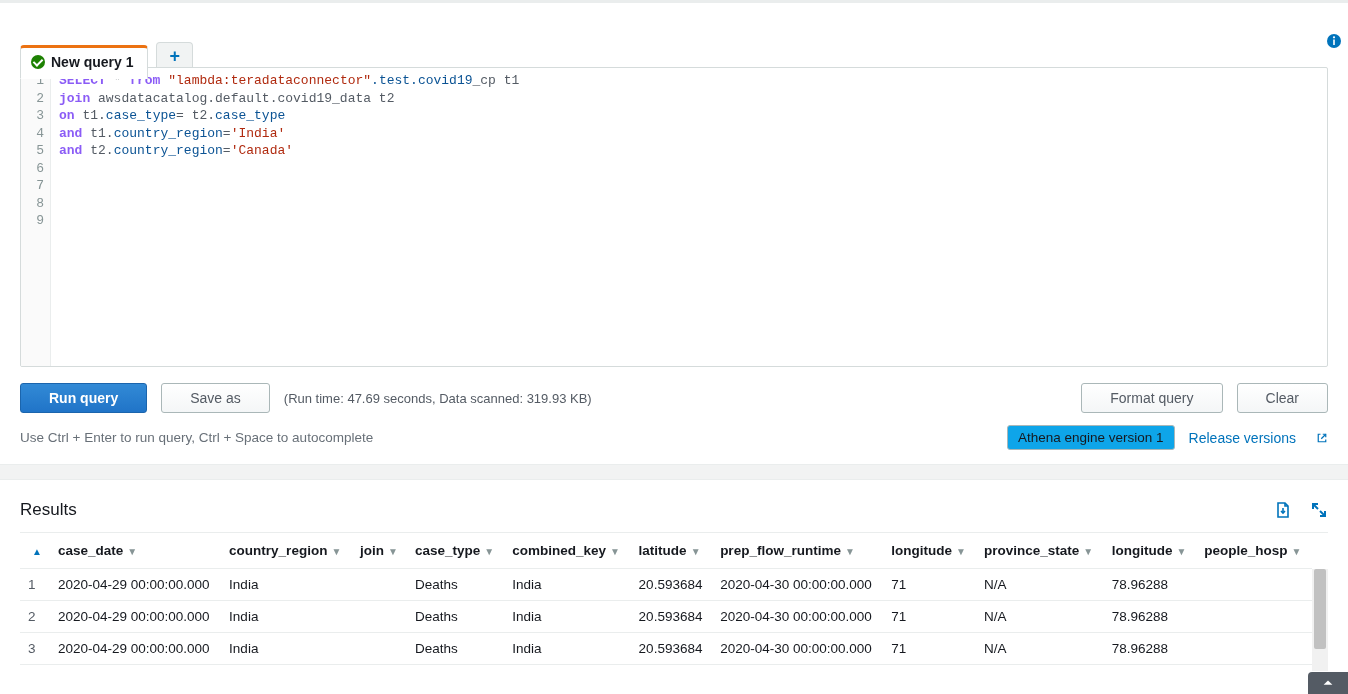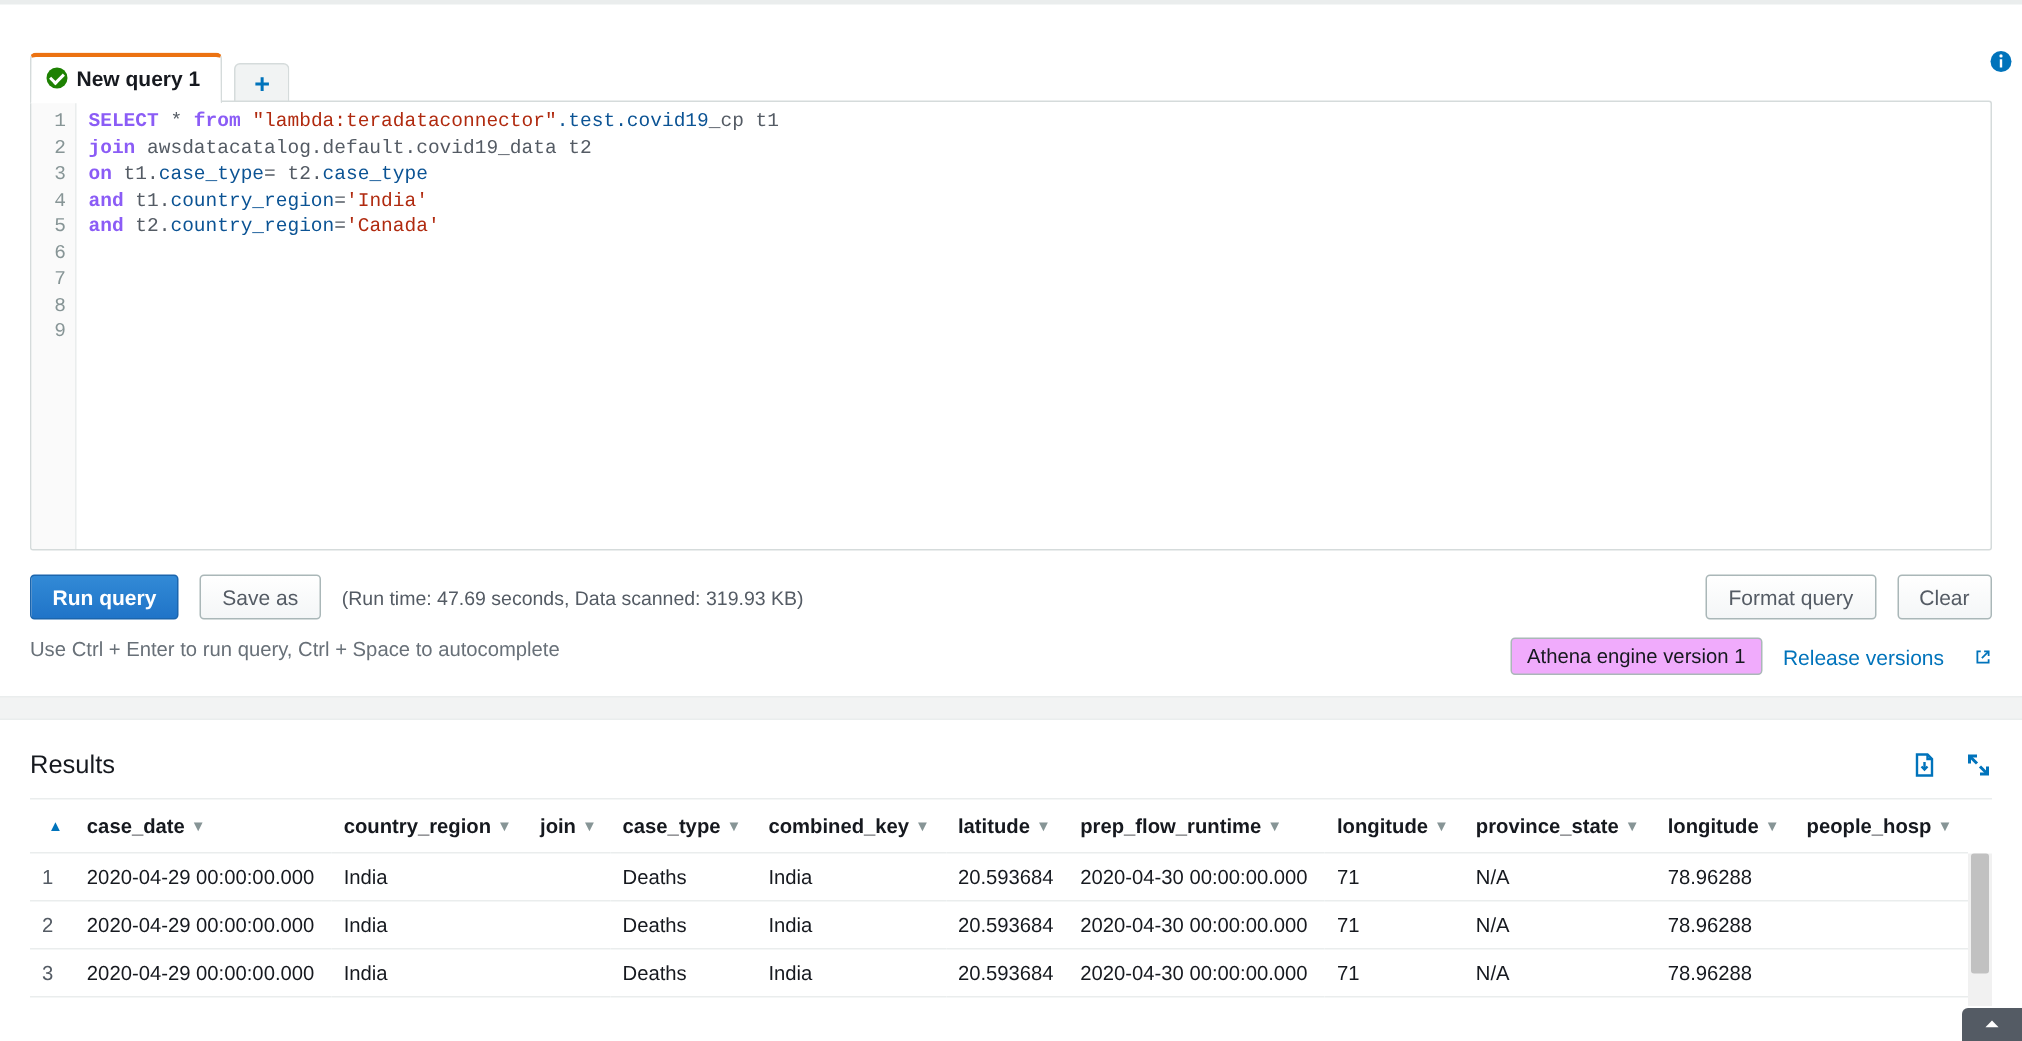--- a/index.html
+++ b/index.html
@@ -36,21 +36,21 @@
     align-items: center;
     gap: 6px;
     background: #fff;
     border: 1px solid #d5dbdb;
     border-bottom: 1px solid #fff;
     border-radius: 4px 4px 0 0;
     padding: 8px 14px 8px 10px;
     font-size: 14px;
     color: #16191f;
     position: relative;
-    top: 2px;
+    top: 12px;
     z-index: 2;
   }
   .tab.active {
     border-top: 3px solid #ec7211;
     font-weight: 700;
     padding-top: 6px;
   }
   .tab .status-icon {
     width: 14px; height: 14px;
     border-radius: 50%;
@@ -117,21 +117,21 @@
 
   
   .toolbar {
     display: flex;
     align-items: center;
     padding: 16px 20px 12px 20px;
     gap: 14px;
   }
   .btn {
     font: inherit;
-    padding: 6px 14px;
+    padding: 6px 28px;
     border-radius: 3px;
     cursor: pointer;
     font-size: 14px;
     font-weight: 700;
   }
   .btn-primary {
     background: linear-gradient(#328ad6, #2074c8);
     border: 1px solid #1b65ad;
     color: #fff;
   }
@@ -142,35 +142,36 @@
     font-weight: 400;
   }
   .run-hint {
     color: #545b64;
     font-size: 13px;
   }
   .toolbar-spacer { flex: 1; }
 
   .subbar {
     display: flex;
+    align-items: center;
     padding: 0 20px 14px 20px;
     gap: 14px;
   }
   .subbar .left {
     color: #687078;
     font-size: 13.5px;
   }
   .subbar .spacer { flex: 1; }
   .engine-pill {
     border: 1px solid #aab7b8;
     border-radius: 3px;
     padding: 4px 10px;
     font-size: 13.5px;
     color: #16191f;
-    background: #f0abfc;
+    background: #0ea5e9;
   }
   .link {
     color: #0073bb;
     cursor: pointer;
     font-size: 14px;
     display: inline-flex;
     align-items: center;
     gap: 20px;
   }
   .ext-icon {

